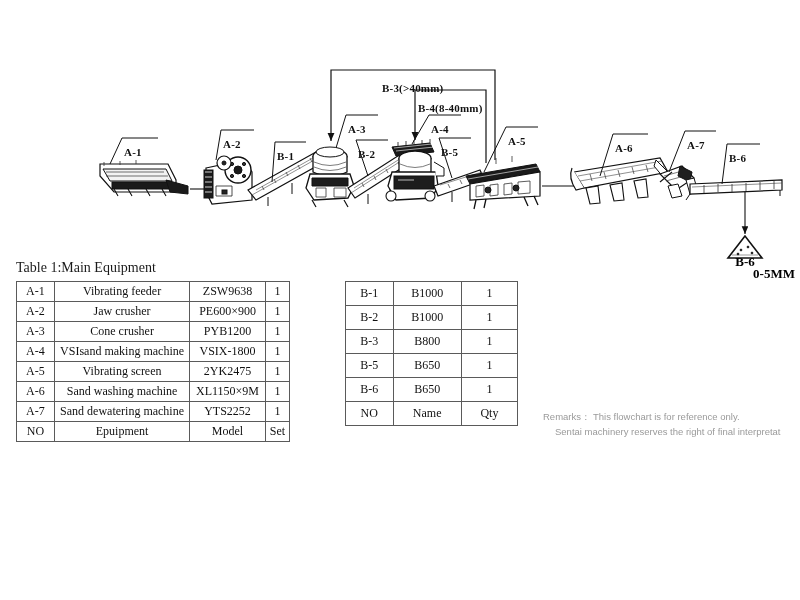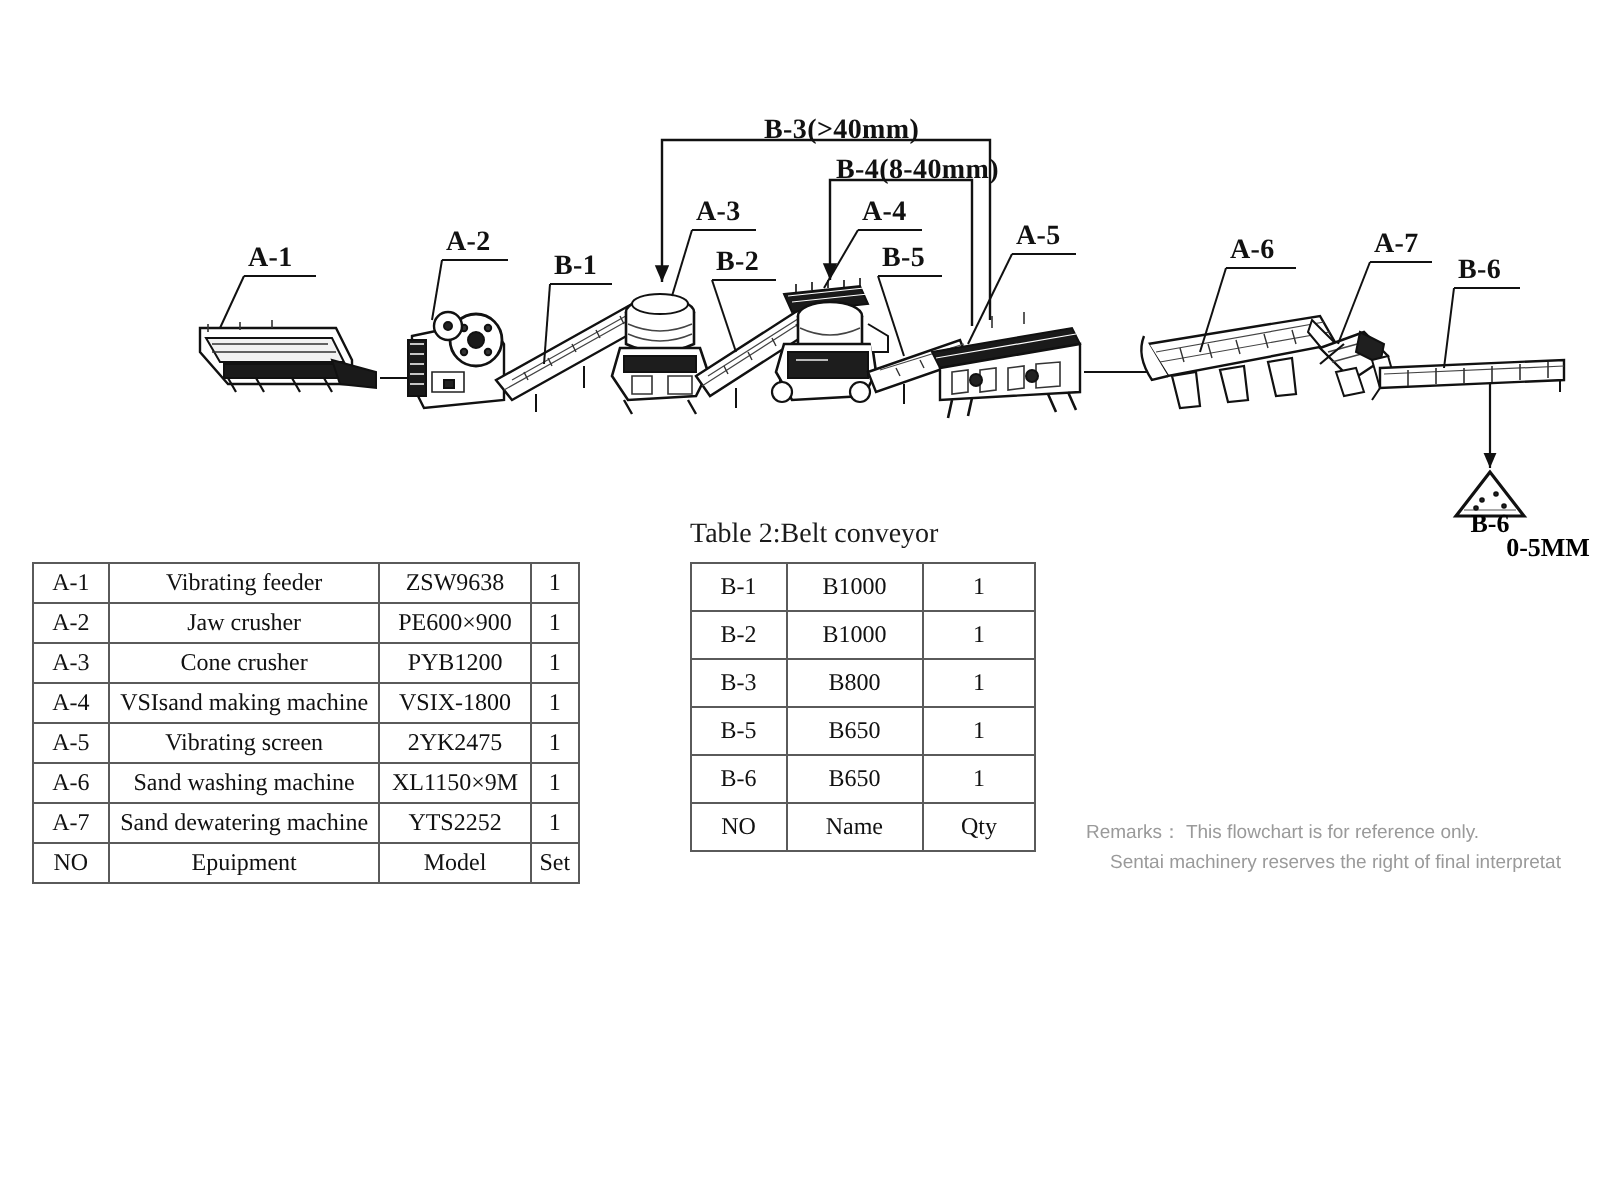--- a/index.html
+++ b/index.html
@@ -23,24 +23,25 @@
     top: 0;
     width: 800px;
     height: 260px;
   }
 
   
   .callout {
     position: absolute;
     font-family: "Liberation Serif", serif;
     font-weight: bold;
-    font-size: 14px;
+    font-size: 11px;
     color: #111;
     white-space: nowrap;
     letter-spacing: 0.2px;
+    margin-top: 24px;
   }
 
   
   .pile-label {
     position: absolute;
     font-family: "Liberation Serif", serif;
     font-weight: bold;
     font-size: 13px;
     color: #000;
     text-align: center;
@@ -294,20 +295,21 @@
   <div class="callout" style="left:431px; top:99px;">A-4</div>
   <div class="callout" style="left:441px; top:122px;">B-5</div>
   <div class="callout" style="left:508px; top:111px;">A-5</div>
   <div class="callout" style="left:615px; top:118px;">A-6</div>
   <div class="callout" style="left:687px; top:115px;">A-7</div>
   <div class="callout" style="left:729px; top:128px;">B-6</div>
 
   <div class="pile-label" style="left:715px; top:255px; width:60px;">B-6</div>
   <div class="pile-label" style="left:734px; top:267px; width:80px;">0-5MM</div>
 
+  <div class="table-title" style="left:16px; top:260px;">Table 1:Main Equipment</div>
   <table id="table1" class="equip">
     <tbody>
       <tr>
         <td class="c-no">A-1</td>
         <td class="c-name">Vibrating feeder</td>
         <td class="c-model">ZSW9638</td>
         <td class="c-qty">1</td>
       </tr>
       <tr>
         <td class="c-no">A-2</td>
@@ -347,21 +349,20 @@
       </tr>
       <tr>
         <td class="c-no">NO</td>
         <td class="c-name">Epuipment</td>
         <td class="c-model">Model</td>
         <td class="c-qty">Set</td>
       </tr>
     </tbody>
   </table>
 
-  <div class="table-title" style="left:345px; top:260px;">Table 2:Belt conveyor</div>
   <table id="table2" class="equip">
     <tbody>
       <tr>
         <td class="c-no">B-1</td>
         <td class="c-name">B1000</td>
         <td class="c-qty">1</td>
       </tr>
       <tr>
         <td class="c-no">B-2</td>
         <td class="c-name">B1000</td>

